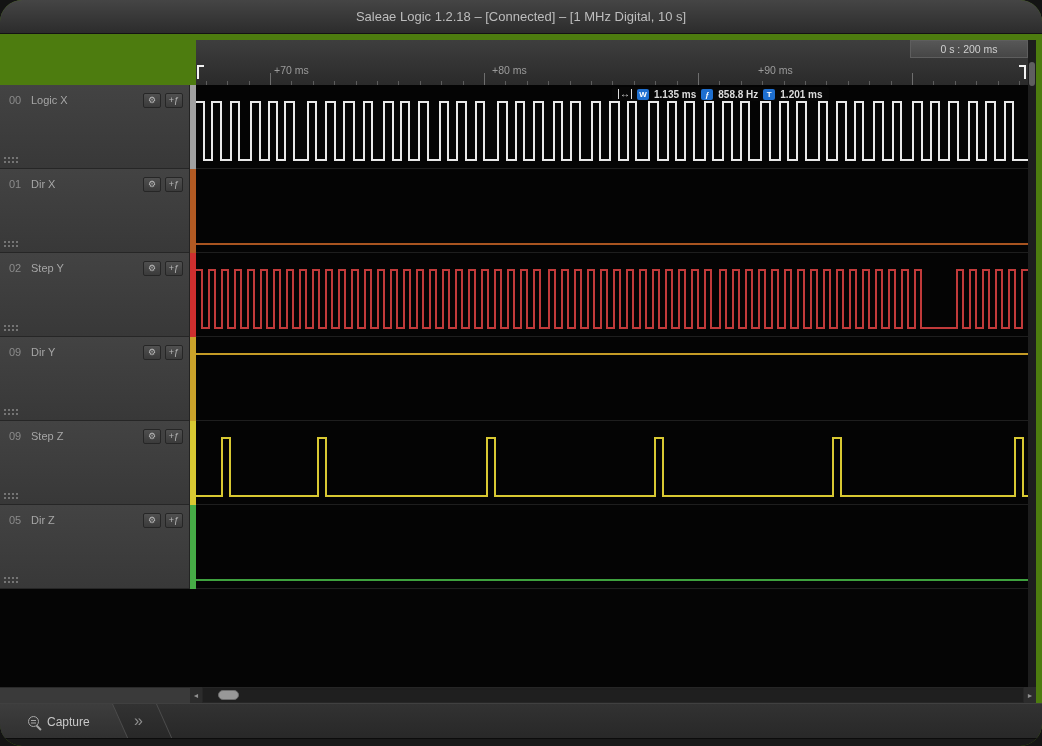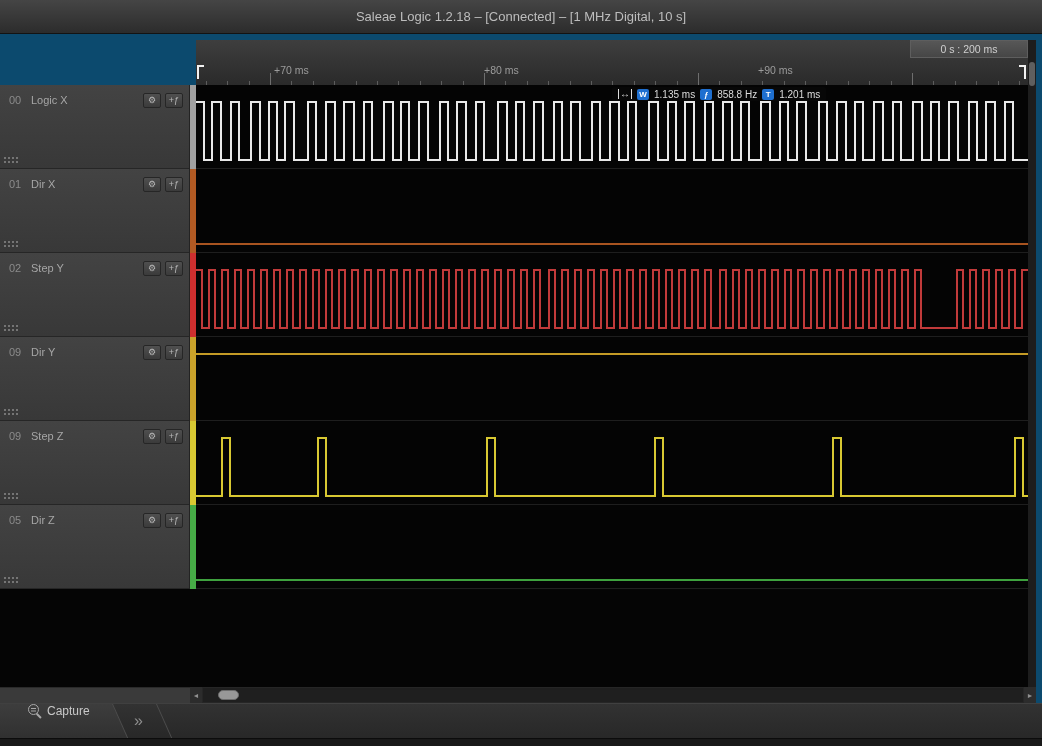--- a/index.html
+++ b/index.html
@@ -1,17 +1,17 @@
 <!DOCTYPE html>
 <html><head>
 <meta charset="utf-8">
 <style>
   html,body{margin:0;padding:0;background:#141414;}
-  .screen{position:relative;width:1042px;height:746px;background:#0c4a6e;overflow:hidden;
-          font-family:"Liberation Sans",sans-serif;-webkit-font-smoothing:antialiased;}
+  .screen{position:relative;width:1042px;height:746px;background:#4d7c0f;overflow:hidden;
+          font-family:"Liberation Sans",sans-serif;border-radius:22px;-webkit-font-smoothing:antialiased;}
 
   
   .titlebar{position:absolute;left:0;top:0;width:1042px;height:33px;
     background:linear-gradient(#454545,#2c2c2c);border-bottom:1px solid #131313;
     text-align:center;line-height:33px;color:#bdbdbd;font-size:13px;}
 
   
   .left-header{position:absolute;left:0;top:38px;width:190px;height:47px;background:#2e2e2e;}
   .start-group{position:absolute;left:4px;top:2px;width:182px;height:42px;display:flex;
     border:1px solid #143a21;border-radius:3px;overflow:hidden;
@@ -60,21 +60,21 @@
   .wave-row{position:relative;height:84px;background:#040404;box-shadow:inset 0 -1px 0 #1e1e1e;}
   .wave-row svg{display:block;}
 
   
   .measure-overlay{position:absolute;left:612px;top:87px;height:14px;z-index:6;
     display:flex;align-items:center;gap:5px;padding:0 6px;background:rgba(8,8,8,.85);border-radius:2px;}
   .m-resize{color:#dedede;font-size:10px;line-height:10px;border-left:1px solid #dedede;
     border-right:1px solid #dedede;padding:0 1px;}
   .m-badge{display:inline-block;width:12px;height:11px;background:#1e6fd0;color:#fff;
     font-size:8px;font-weight:bold;text-align:center;line-height:11px;border-radius:2px;}
-  .m-val{color:#dcdcdc;font-size:10px;font-weight:normal;white-space:nowrap;}
+  .m-val{color:#dcdcdc;font-size:10px;font-weight:bold;white-space:nowrap;}
 
   
   .void{position:absolute;left:0;top:589px;width:1036px;height:98px;background:#050505;}
 
   
   .scroll-filler{position:absolute;left:0;top:687px;width:190px;height:16px;background:#3a3a3a;border-top:1px solid #2a2a2a;box-sizing:border-box;}
   .hscroll{position:absolute;left:190px;top:687px;width:846px;height:16px;background:#262626;display:flex;align-items:stretch;}
   .hs-arrow{width:12px;padding:0;border:none;background:#2c2c2c;color:#909090;font-size:7px;
     font-family:"Liberation Sans",sans-serif;cursor:pointer;}
   .hs-track{flex:1;position:relative;background:#1f1f1f;margin:1px 1px;}
@@ -83,21 +83,21 @@
   .vscroll{position:absolute;left:1028px;top:40px;width:8px;height:647px;background:#1d1d1d;}
   .vs-thumb{position:absolute;left:1px;top:22px;width:6px;height:24px;background:#5f5f5f;border-radius:3px;}
 
   
   .bottombar{position:absolute;left:0;top:703px;width:1042px;height:35px;
     background:linear-gradient(#323232,#282828);border-top:1px solid #404040;box-sizing:border-box;}
   .capture-tab{position:absolute;left:0;top:0;height:35px;width:128px;
     background:linear-gradient(#3d3d3d,#303030);
     -webkit-clip-path:polygon(0 0,112px 0,128px 35px,0 35px);
     clip-path:polygon(0 0,112px 0,128px 35px,0 35px);
-    display:flex;align-items:flex-start;padding-left:28px;gap:8px;box-sizing:border-box;cursor:pointer;}
+    display:flex;align-items:center;padding-left:28px;gap:8px;box-sizing:border-box;cursor:pointer;}
   .tab-slant{position:absolute;top:0;width:1px;height:35px;background:#4d4d4d;
     transform:skewX(24deg);transform-origin:top;}
   .tab-slant.first{left:112px;}
   .tab-slant.second{left:156px;}
   .zoom-icon{position:relative;width:11px;height:11px;border:1.5px solid #a8a8a8;border-radius:50%;box-sizing:border-box;flex:0 0 auto;}
   .zoom-icon::before{content:"";position:absolute;left:1.5px;top:2.5px;width:5px;height:1px;
     background:#a8a8a8;box-shadow:0 2.5px 0 #a8a8a8;}
   .zoom-icon::after{content:"";position:absolute;right:-4px;bottom:-2.5px;width:6px;height:1.5px;
     background:#a8a8a8;transform:rotate(45deg);}
   .capture-label{color:#c8c8c8;font-size:12px;}
@@ -154,21 +154,21 @@
       <div class="tick-minor" style="left: 694.6px;"></div>
       <div class="tick-minor" style="left: 716px;"></div>
       <div class="tick-minor" style="left: 737.4px;"></div>
       <div class="tick-minor" style="left: 758.8px;"></div>
       <div class="tick-minor" style="left: 780.2px;"></div>
       <div class="tick-minor" style="left: 801.6px;"></div>
       <div class="tick-minor" style="left: 823px;"></div>
       <div class="tick-major" style="left: 74px;"></div>
       <span class="tick-label" style="left: 78px;">+70 ms</span>
       <div class="tick-major" style="left: 288px;"></div>
-      <span class="tick-label" style="left: 288px;">+80 ms</span>
+      <span class="tick-label" style="left: 296px;">+80 ms</span>
       <div class="tick-major" style="left: 502px;"></div>
       <span class="tick-label" style="left: 518px; margin-left: 44px;">+90 ms</span>
       <div class="tick-major" style="left: 716px;"></div>
     </div>
 
   <div id="labels" class="labels">
       <div class="chan-row">
         <span class="chan-idx">00</span>
         <span class="chan-name">Logic X</span>
         <div class="chan-btns">

